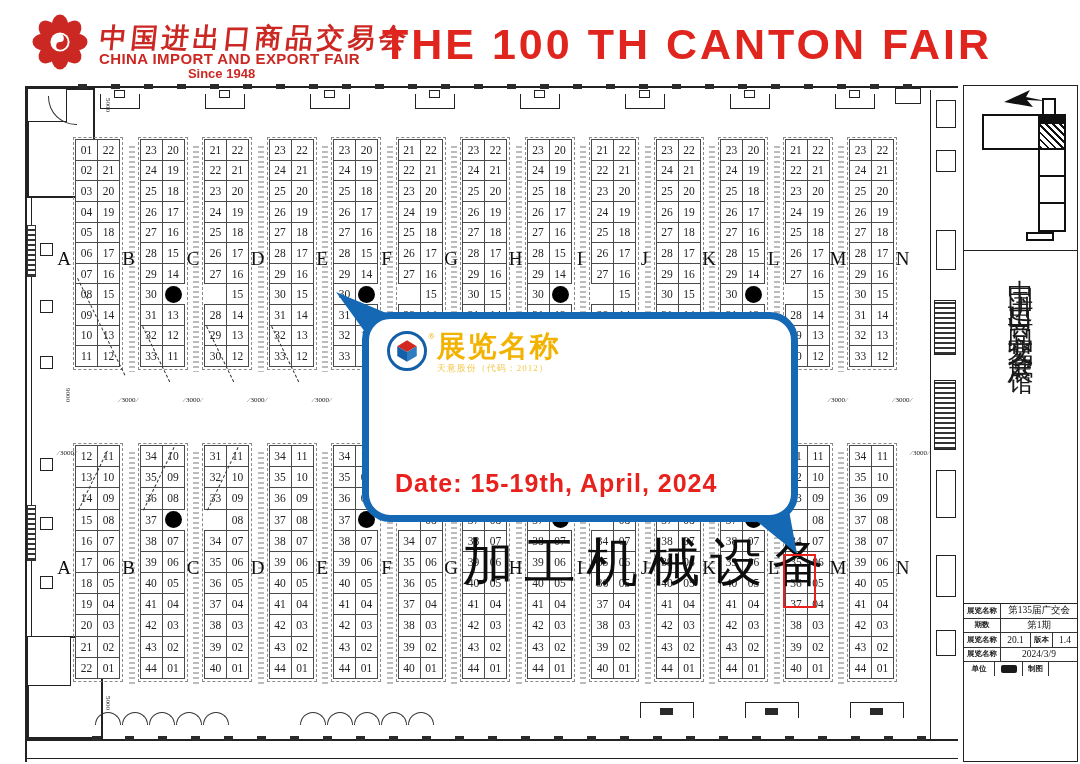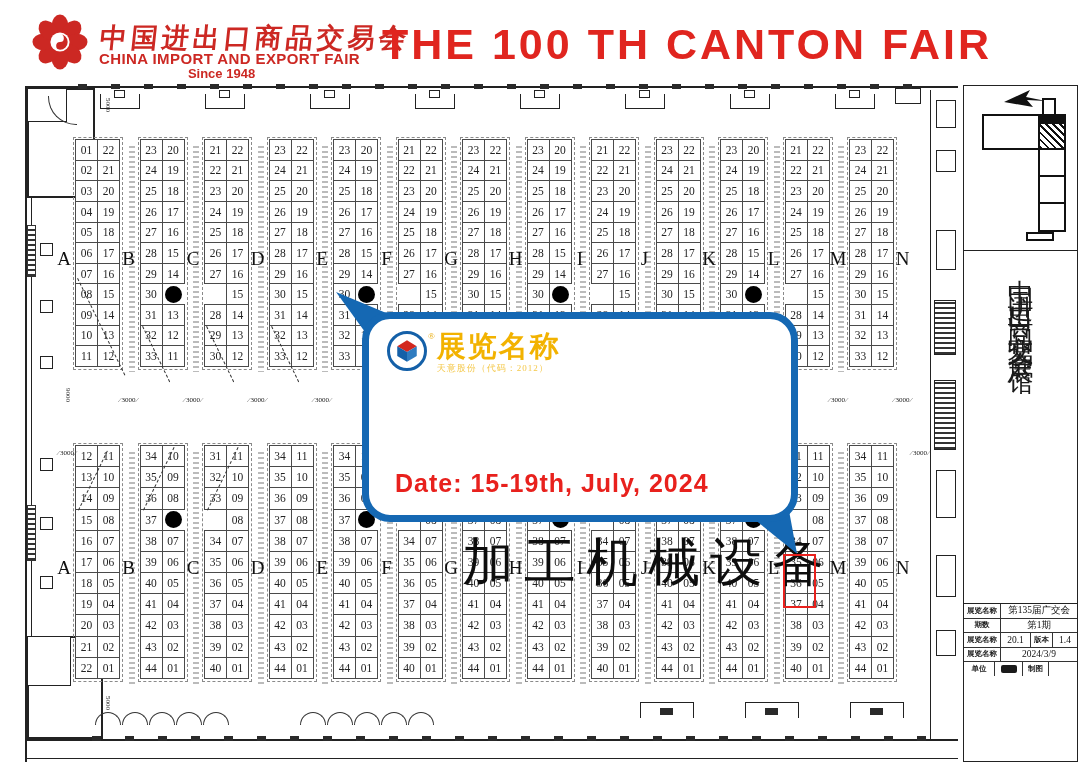--- a/index.html
+++ b/index.html
@@ -1524,21 +1524,21 @@
             <polygon points="3,7.5 12,13 12,22 3,16.5" fill="#1460a8"></polygon>
             <polygon points="21,7.5 12,13 12,22 21,16.5" fill="#2f7cc0"></polygon>
           </svg>
         </span>
         <span class="reg">®</span>
         <div>
           <div class="logo-cn">展览名称</div>
           <div class="logo-sub">天意股份（代码：2012）</div>
         </div>
       </div>
-      <div class="date-line">Date: 15-19th, July, 2024</div>
+      <div class="date-line">Date: 15-19th, April, 2024</div>
     </div>
   </div>
 
   <div id="sidebar">
     <div id="minimap" class="side-sec">
       <svg style="position:absolute;left:38px;top:2px;" width="48" height="20" viewBox="0 0 48 20">
         <path d="M2 14 L28 2 L24 9 L44 13 L25 12 L31 19 Z" fill="#111"></path>
       </svg>
       <div class="mm" style="left:18px;top:28px;width:58px;height:36px;"></div>
       <div class="mm" style="left:78px;top:12px;width:14px;height:18px;"></div>

